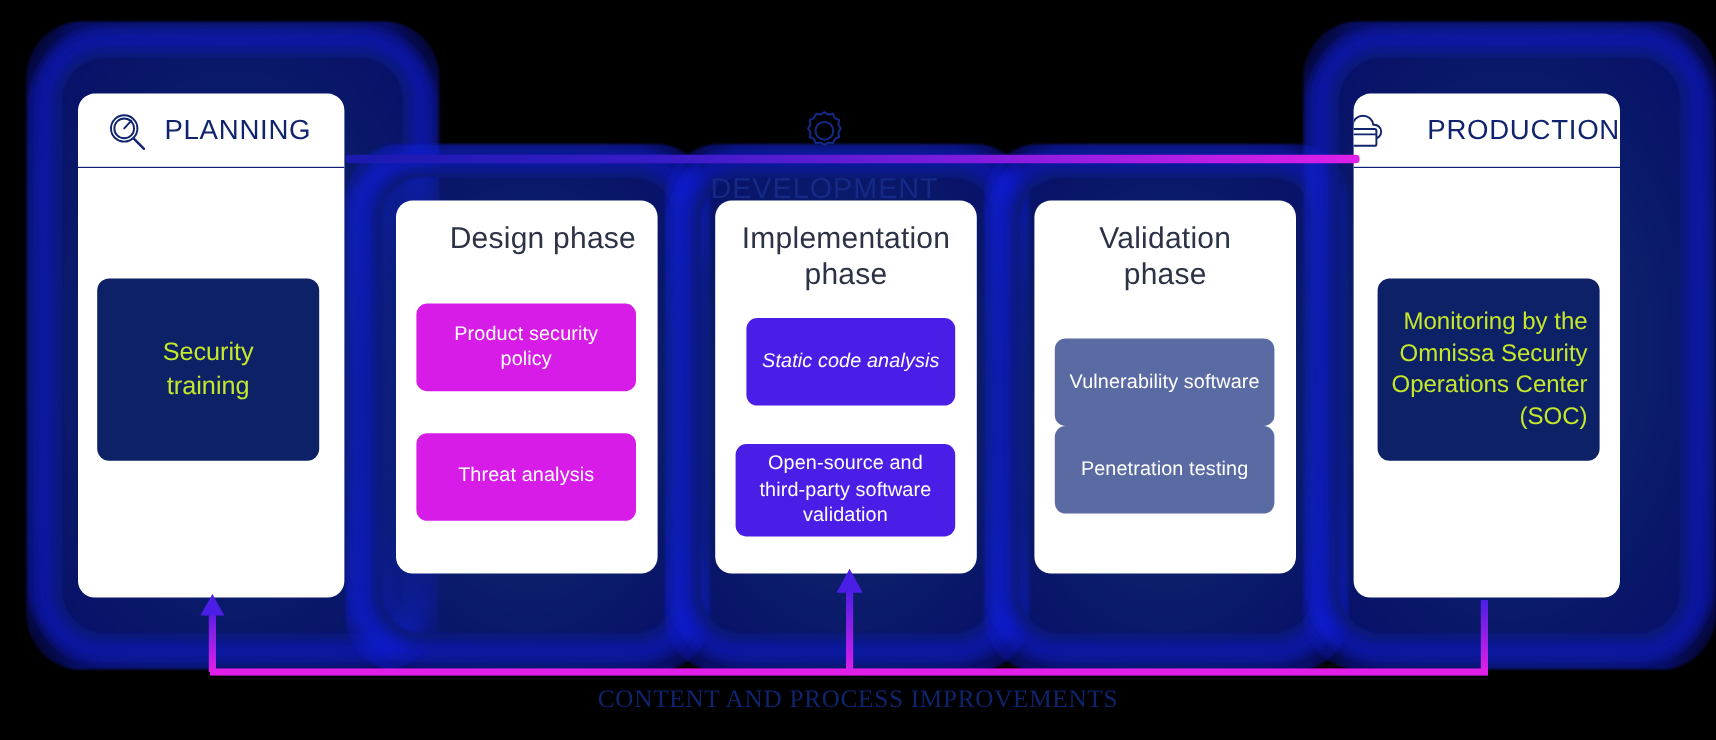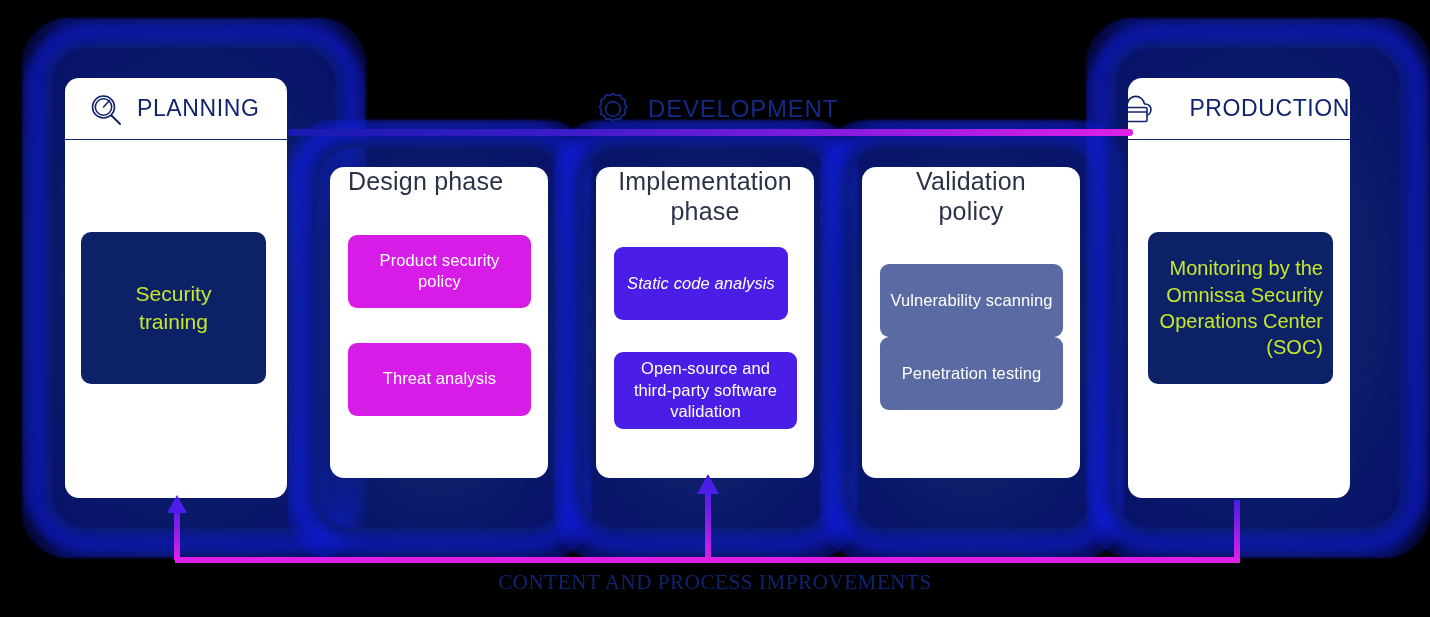--- a/index.html
+++ b/index.html
@@ -64,22 +64,22 @@
     font-weight: 400;
   }
 
   .phase-card {
     position: absolute;
     background: #ffffff;
     border-radius: 14px;
     z-index: 5;
     display: flex;
     flex-direction: column;
-    align-items: flex-start;
-    padding: 0 18px 20px 18px;
+    align-items: flex-end;
+    padding: 18px 18px 20px 18px;
   }
   .phase-title {
     font-size: 25px;
     color: #2c3347;
     font-weight: 400;
     text-align: center;
     line-height: 1.18;
     letter-spacing: 0.2px;
   }
 
@@ -134,21 +134,21 @@
 
   <div class="halo" style="left:554px; top:120px; width:304px; height:440px;"></div>
   <div class="halo ring" style="left:584px; top:148px; width:244px; height:380px; border-radius:34px;"></div>
 
   <div class="halo" style="left:820px; top:120px; width:304px; height:440px;"></div>
   <div class="halo ring" style="left:850px; top:148px; width:244px; height:380px; border-radius:34px;"></div>
 
   <div class="halo" style="left:1086px; top:18px; width:344px; height:540px;"></div>
   <div class="halo ring" style="left:1116px; top:48px; width:284px; height:480px; border-radius:36px;"></div>
 
-  <div style="position:absolute; left:592px; top:88px; z-index:7; display:flex; align-items:center; gap:14px;">
+  <div style="position:absolute; left:592px; top:88px; z-index:7; display:flex; align-items:center; gap:14px;flex-direction:column;">
     <span style="display:inline-block;">
       <svg width="42" height="42" viewBox="0 0 42 42" fill="none" stroke="#142a86" stroke-width="1.7">
         <path d="M21 5.5 l3.3 2.0 3.8-0.6 1.6 3.5 3.5 1.6 -0.6 3.8 2.0 3.3 -2.0 3.3 0.6 3.8 -3.5 1.6 -1.6 3.5 -3.8-0.6 -3.3 2.0 -3.3-2.0 -3.8 0.6 -1.6-3.5 -3.5-1.6 0.6-3.8 -2.0-3.3 2.0-3.3 -0.6-3.8 3.5-1.6 1.6-3.5 3.8 0.6 z" stroke-linejoin="round"></path>
         <circle cx="21" cy="21" r="7.4"></circle>
       </svg>
     </span>
     <span class="title" style="font-size:24px; letter-spacing:0.8px; color:#142a86;">DEVELOPMENT</span>
   </div>
 
   <div class="line" style="left:288px; top:129px; width:845px; height:7px;
@@ -188,23 +188,23 @@
     <div class="phase-title">Implementation phase</div>
     <div class="chip" style="background:#4a1ee6; width:174px; height:73px; margin-top:21px;font-style:italic;">
       <span>Static code analysis</span>
     </div>
     <div class="chip" style="background:#4a1ee6; width:183px; height:77px; margin-top:32px;">
       <span>Open-source and third-party software validation</span>
     </div>
   </div>
 
   <div class="phase-card" style="left:862px; top:167px; width:218px; height:311px;">
-    <div class="phase-title">Validation policy</div>
+    <div class="phase-title">Validation phase</div>
     <div class="chip" style="background:#5a6ba3; width:183px; height:73px; margin-top:38px;">
-      <span>Vulnerability scanning</span>
+      <span>Vulnerability software</span>
     </div>
     <div class="chip" style="background:#5a6ba3; width:183px; height:73px; ">
       <span>Penetration testing</span>
     </div>
   </div>
 
   <div class="card" style="left:1128px; top:78px; width:222px; height:420px;">
     <div class="card-header" style="padding-left:14px; gap:28px;justify-content:flex-end;">
       <span style="display:inline-block; margin-top:2px;">
         <svg width="44" height="38" viewBox="0 0 44 38" fill="none" stroke="#10246e" stroke-width="1.6">

